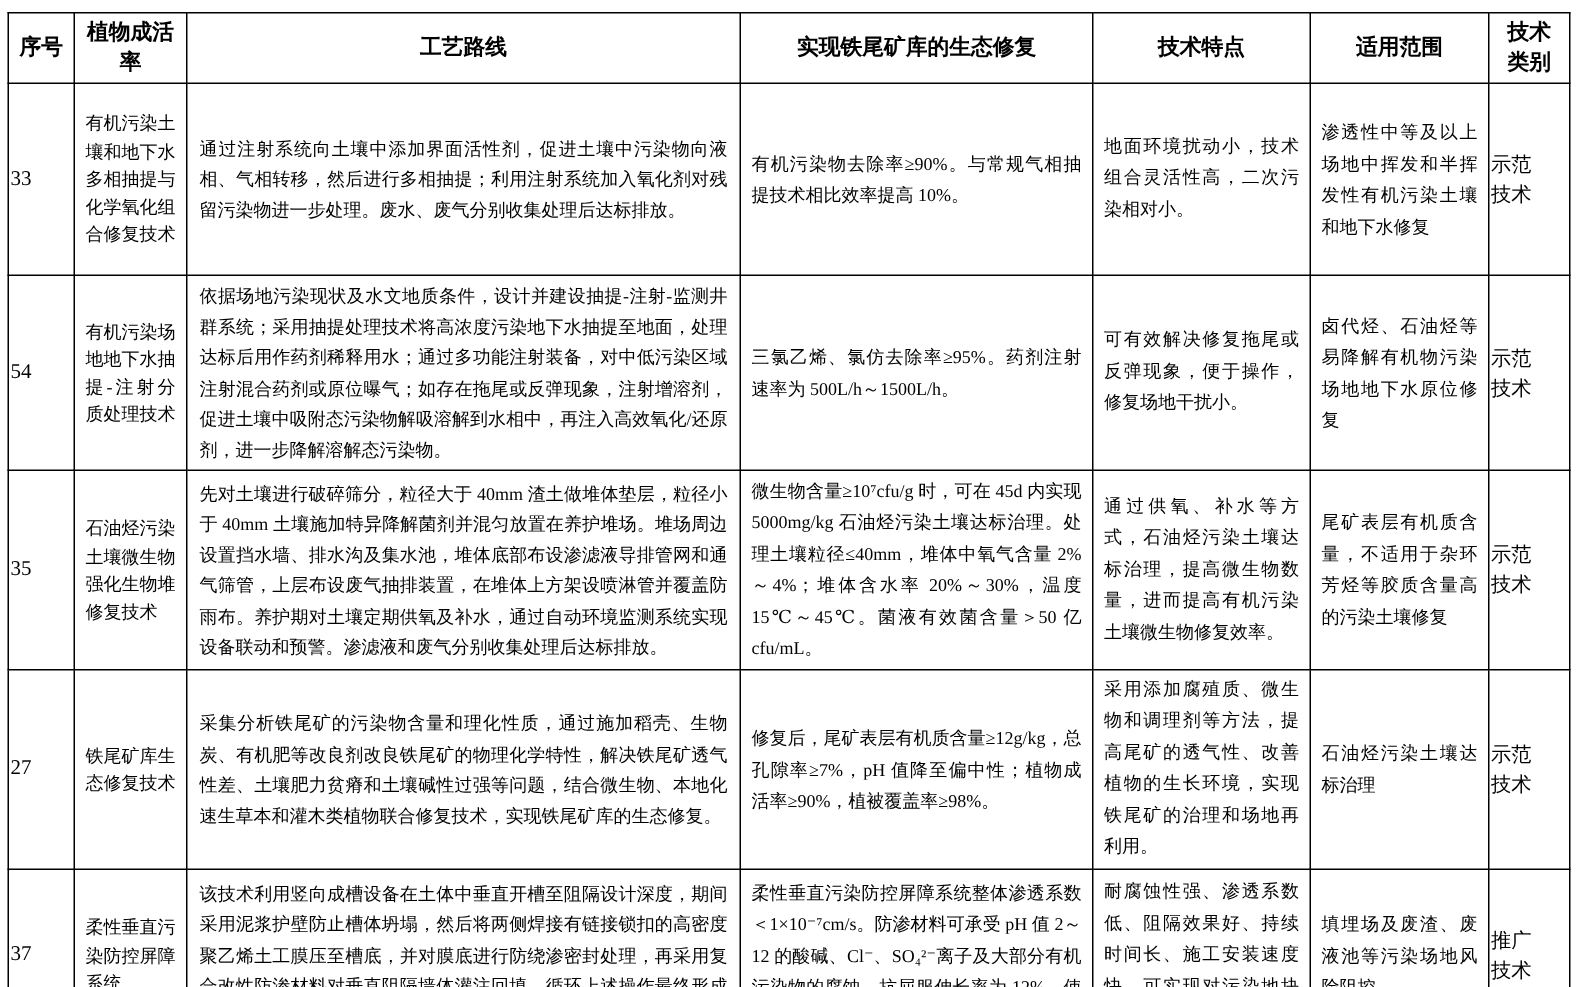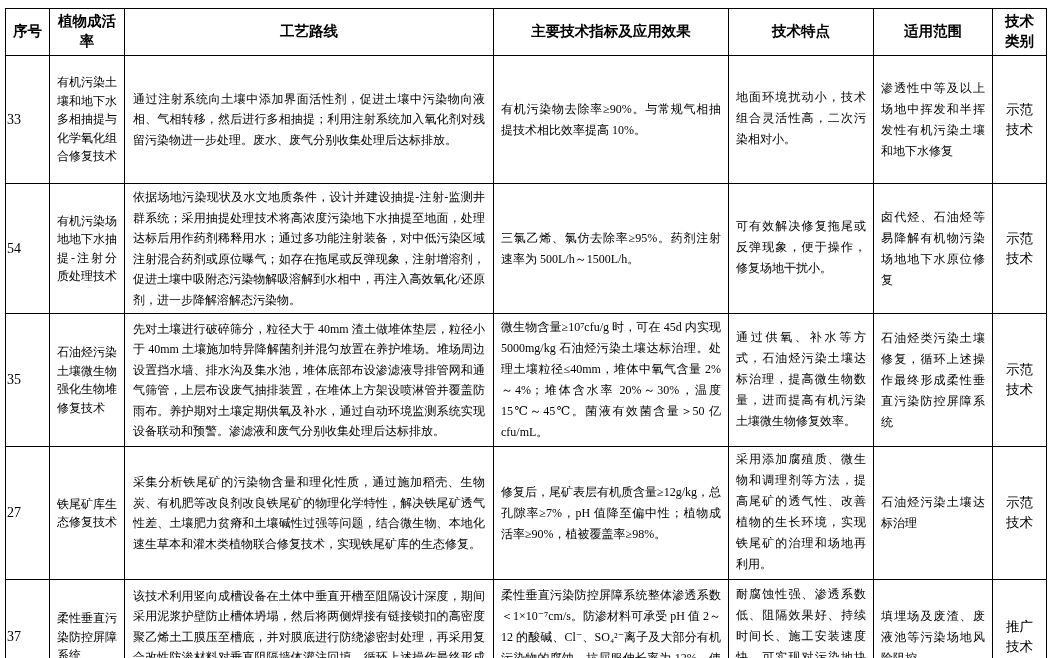--- a/index.html
+++ b/index.html
@@ -30,21 +30,21 @@
     font-weight: bold;
     font-size: 14.5px;
     text-align: center;
     line-height: 20px;
     white-space: pre-line;
     padding: 2px;
   }
   .tech-table td {
     font-size: 12px;
   }
-  tr.r-header { height: 47px; font-family: Liberation Mono, monospace; }
+  tr.r-header { height: 47px; }
   tr.r33 { height: 128px; }
   tr.r34 { height: 124px; }
   tr.r35 { height: 126px; }
   tr.r36 { height: 107px; }
   tr.r37 { height: 115px; }
 
   td.no {
     font-size: 14px;
   }
   td.name {
@@ -72,21 +72,21 @@
     line-height: 21px;
     font-family: Liberation Mono, monospace;
   }
   td.scope {
     text-align: justify;
     text-justify: inter-character;
     padding: 3px 7px;
     line-height: 21px;
   }
   td.cat {
-    text-align: center;
+    text-align: left;
     white-space: pre-line;
     line-height: 20px;
     font-size: 13.5px;
   }
 </style>
 </head>
 <body>
 
 <div class="page">
   <table class="tech-table">
@@ -97,21 +97,21 @@
       <col style="width:235px">
       <col style="width:145px">
       <col style="width:119px">
       <col style="width:54px">
     </colgroup>
     <thead>
       <tr class="r-header">
         <th>序号</th>
         <th>植物成活率</th>
         <th>工艺路线</th>
-        <th>主要技术指标及应用效果</th>
+        <th>实现铁尾矿库的生态修复</th>
         <th>技术特点</th>
         <th>适用范围</th>
         <th>技术
 类别</th>
       </tr>
     </thead>
     <tbody>
       <tr class="r33">
         <td class="no">33</td>
         <td class="name">有机污染土壤和地下水多相抽提与化学氧化组合修复技术</td>
@@ -131,21 +131,21 @@
         <td class="scope">卤代烃、石油烃等易降解有机物污染场地地下水原位修复</td>
         <td class="cat">示范
 技术</td>
       </tr>
       <tr class="r35">
         <td class="no">35</td>
         <td class="name">石油烃污染土壤微生物强化生物堆修复技术</td>
         <td class="process">先对土壤进行破碎筛分，粒径大于 40mm 渣土做堆体垫层，粒径小于 40mm 土壤施加特异降解菌剂并混匀放置在养护堆场。堆场周边设置挡水墙、排水沟及集水池，堆体底部布设渗滤液导排管网和通气筛管，上层布设废气抽排装置，在堆体上方架设喷淋管并覆盖防雨布。养护期对土壤定期供氧及补水，通过自动环境监测系统实现设备联动和预警。渗滤液和废气分别收集处理后达标排放。</td>
         <td class="ind">微生物含量≥10⁷cfu/g 时，可在 45d 内实现 5000mg/kg 石油烃污染土壤达标治理。处理土壤粒径≤40mm，堆体中氧气含量 2%～4%；堆体含水率 20%～30%，温度 15℃～45℃。菌液有效菌含量＞50 亿 cfu/mL。</td>
         <td class="feat">通过供氧、补水等方式，石油烃污染土壤达标治理，提高微生物数量，进而提高有机污染土壤微生物修复效率。</td>
-        <td class="scope">石油烃类污染土壤修复，循环上述操作最终形成柔性垂直污染防控屏障系统</td>
+        <td class="scope">尾矿表层有机质含量，不适用于杂环芳烃等胶质含量高的污染土壤修复</td>
         <td class="cat">示范
 技术</td>
       </tr>
       <tr class="r36">
         <td class="no">27</td>
         <td class="name">铁尾矿库生态修复技术</td>
         <td class="process">采集分析铁尾矿的污染物含量和理化性质，通过施加稻壳、生物炭、有机肥等改良剂改良铁尾矿的物理化学特性，解决铁尾矿透气性差、土壤肥力贫瘠和土壤碱性过强等问题，结合微生物、本地化速生草本和灌木类植物联合修复技术，实现铁尾矿库的生态修复。</td>
         <td class="ind">修复后，尾矿表层有机质含量≥12g/kg，总孔隙率≥7%，pH 值降至偏中性；植物成活率≥90%，植被覆盖率≥98%。</td>
         <td class="feat">采用添加腐殖质、微生物和调理剂等方法，提高尾矿的透气性、改善植物的生长环境，实现铁尾矿的治理和场地再利用。</td>
         <td class="scope">石油烃污染土壤达标治理</td>

